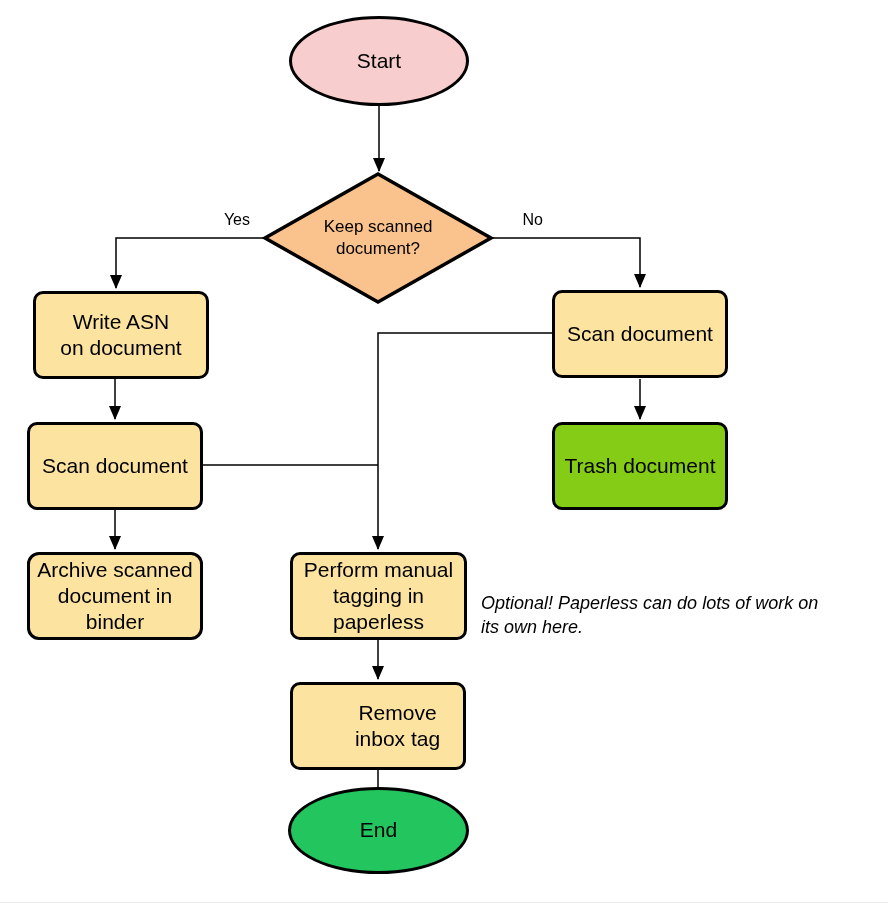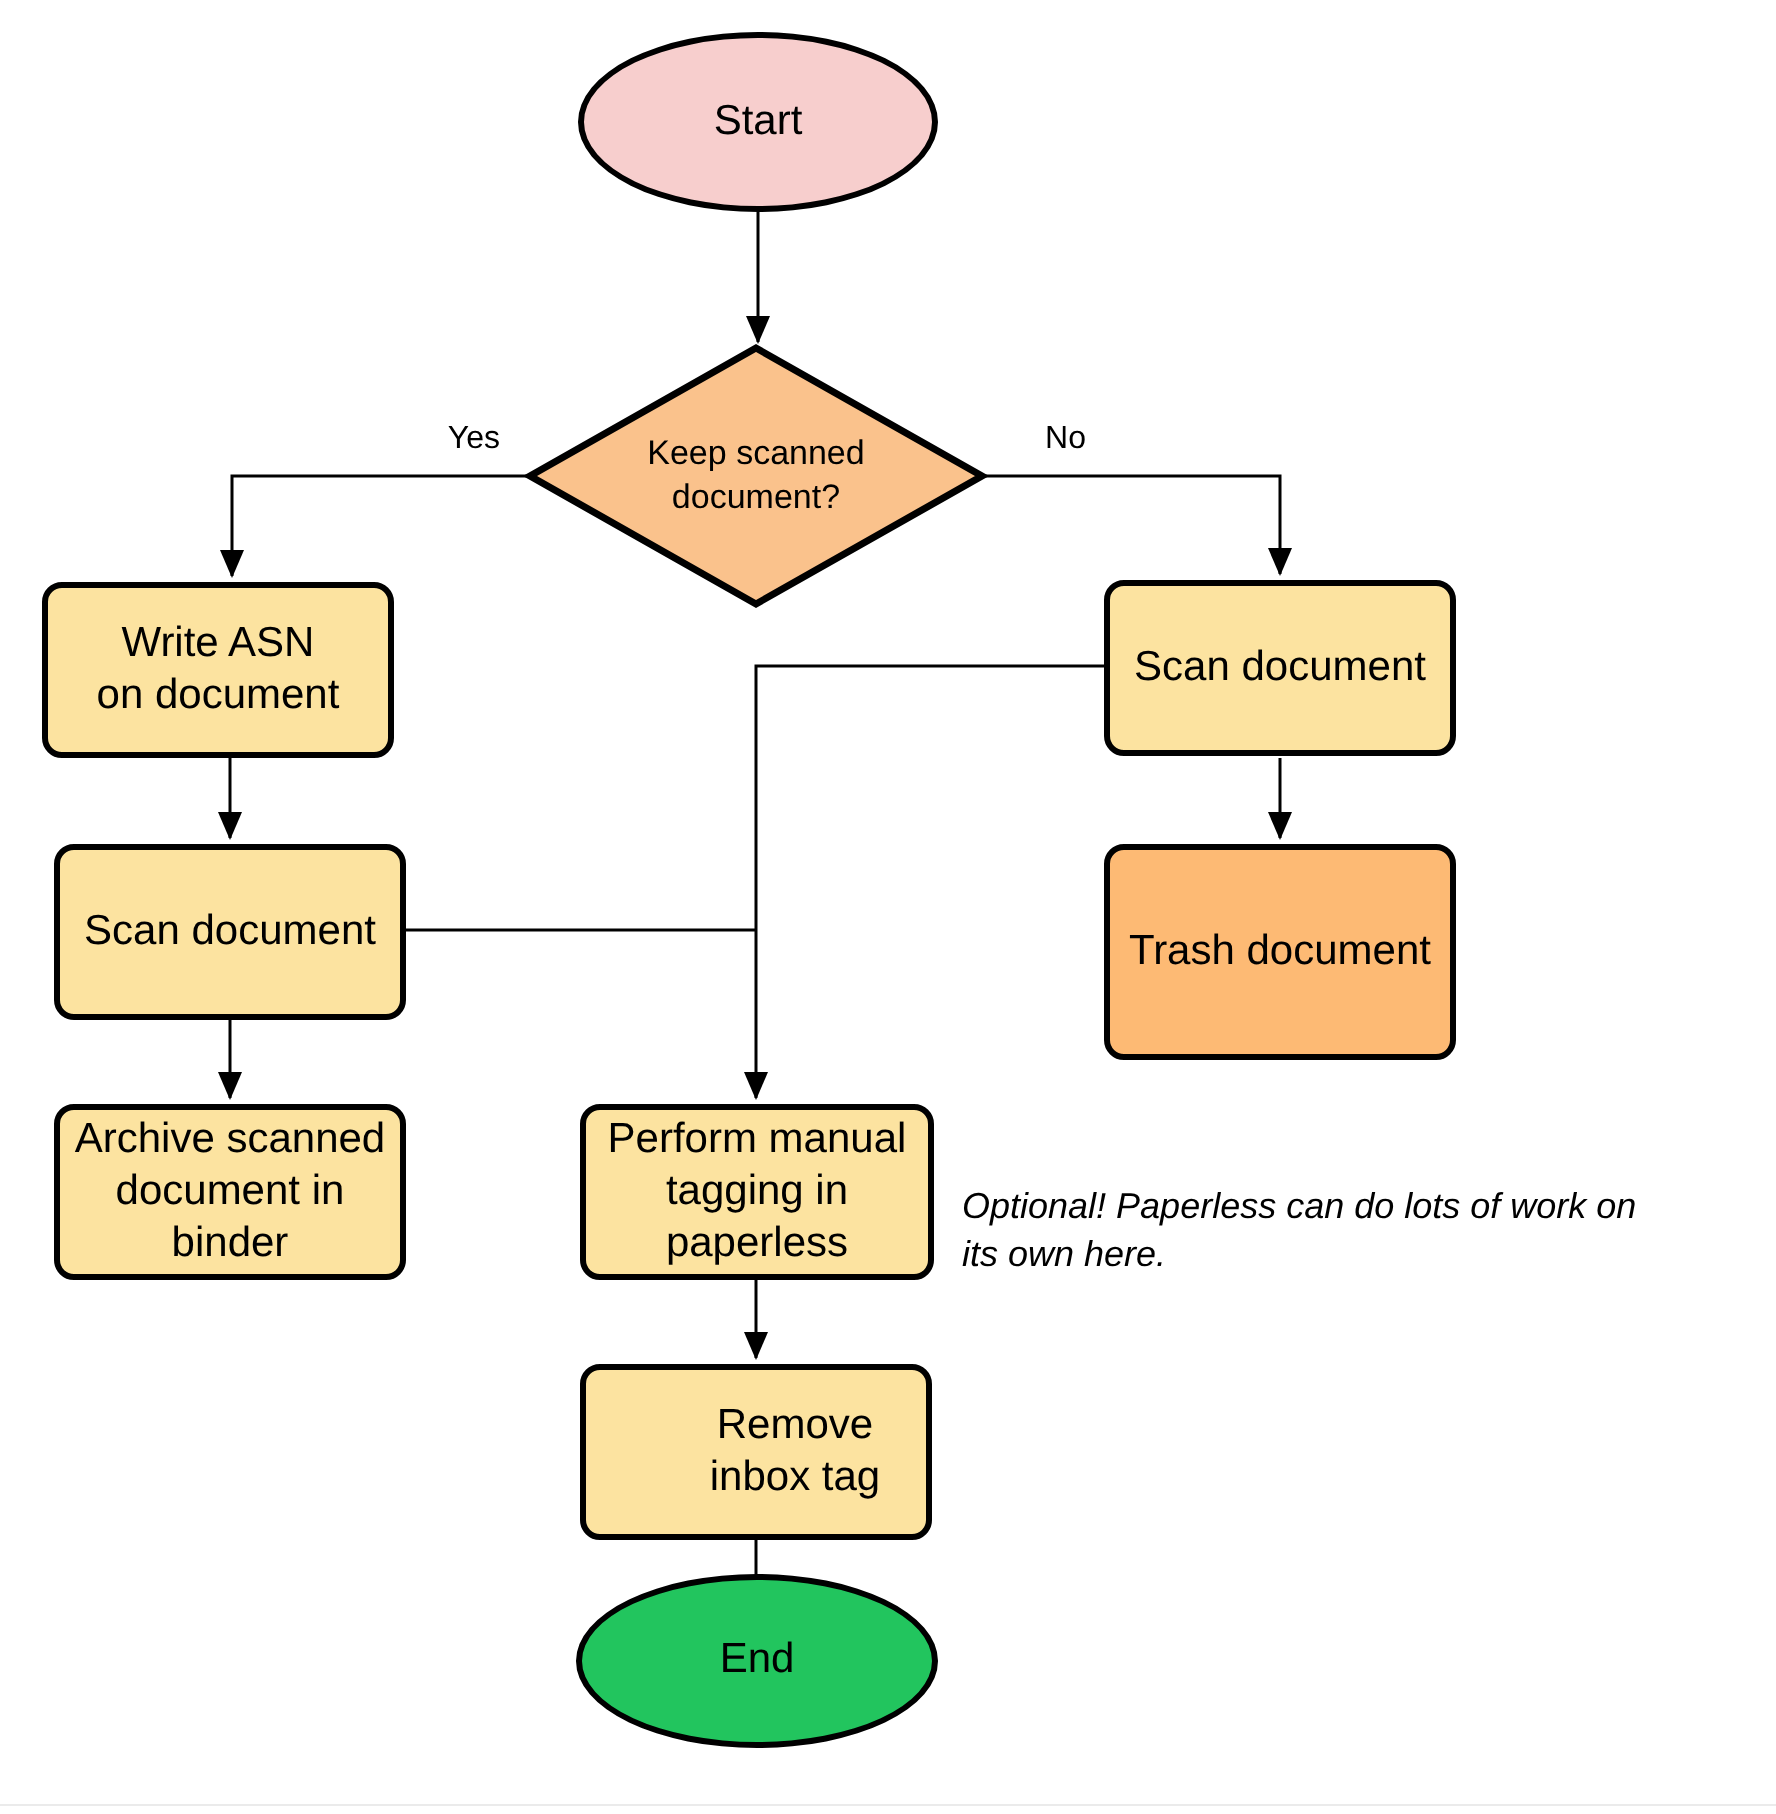--- a/index.html
+++ b/index.html
@@ -95,32 +95,32 @@
 
   <div class="node terminal" style="left: 289px; top: 16px; width: 180px; height: 90px; background-color: rgb(247, 206, 205);">Start</div>
 
   <div class="diamond-label" style="left:297px; top:210px; width:162px; height:56px;">Keep scanned
 document?</div>
 
   <div class="edge-label" style="left:206px; top:211px;">Yes</div>
 
   <div class="edge-label" style="left:499px; top:211px;">No</div>
 
-  <div class="node process" style="left: 21px; top: 291px; width: 176px; height: 88px; background-color: rgb(252, 227, 160); text-align: center;">Write ASN
+  <div class="node process" style="left: 33px; top: 291px; width: 176px; height: 88px; background-color: rgb(252, 227, 160); text-align: center;">Write ASN
 on document</div>
 
   <div class="node process" style="left: 27px; top: 422px; width: 176px; height: 88px; background-color: rgb(252, 227, 160);">Scan document</div>
 
-  <div class="node process" style="left: 27px; top: 552px; width: 176px; height: 88px; background-color: rgb(252, 227, 160);">Archive scanned
+  <div class="node process" style="left: 27px; top: 552px; width: 176px; height: 88px; background-color: rgb(252, 227, 160); border-radius: 12px;">Archive scanned
 document in
 binder</div>
 
   <div class="node process" style="left: 552px; top: 290px; width: 176px; height: 88px; background-color: rgb(252, 227, 160);">Scan document</div>
 
-  <div class="node process" style="left: 552px; top: 422px; width: 176px; height: 108px; background-color: #fdba74;">Trash document</div>
+  <div class="node process" style="left: 552px; top: 422px; width: 176px; height: 88px; background-color: #84cc16;">Trash document</div>
 
   <div class="node process" style="left: 290px; top: 552px; width: 177px; height: 88px; background-color: rgb(252, 227, 160);">Perform manual
 tagging in
 paperless</div>
 
   <div class="note" style="left:481px; top:591px; width:400px;">Optional! Paperless can do lots of work on
 its own here.</div>
 
   <div class="node process" style="left: 290px; top: 682px; width: 176px; height: 88px; background-color: rgb(252, 227, 160); padding-left: 39px;">Remove
 inbox tag</div>

